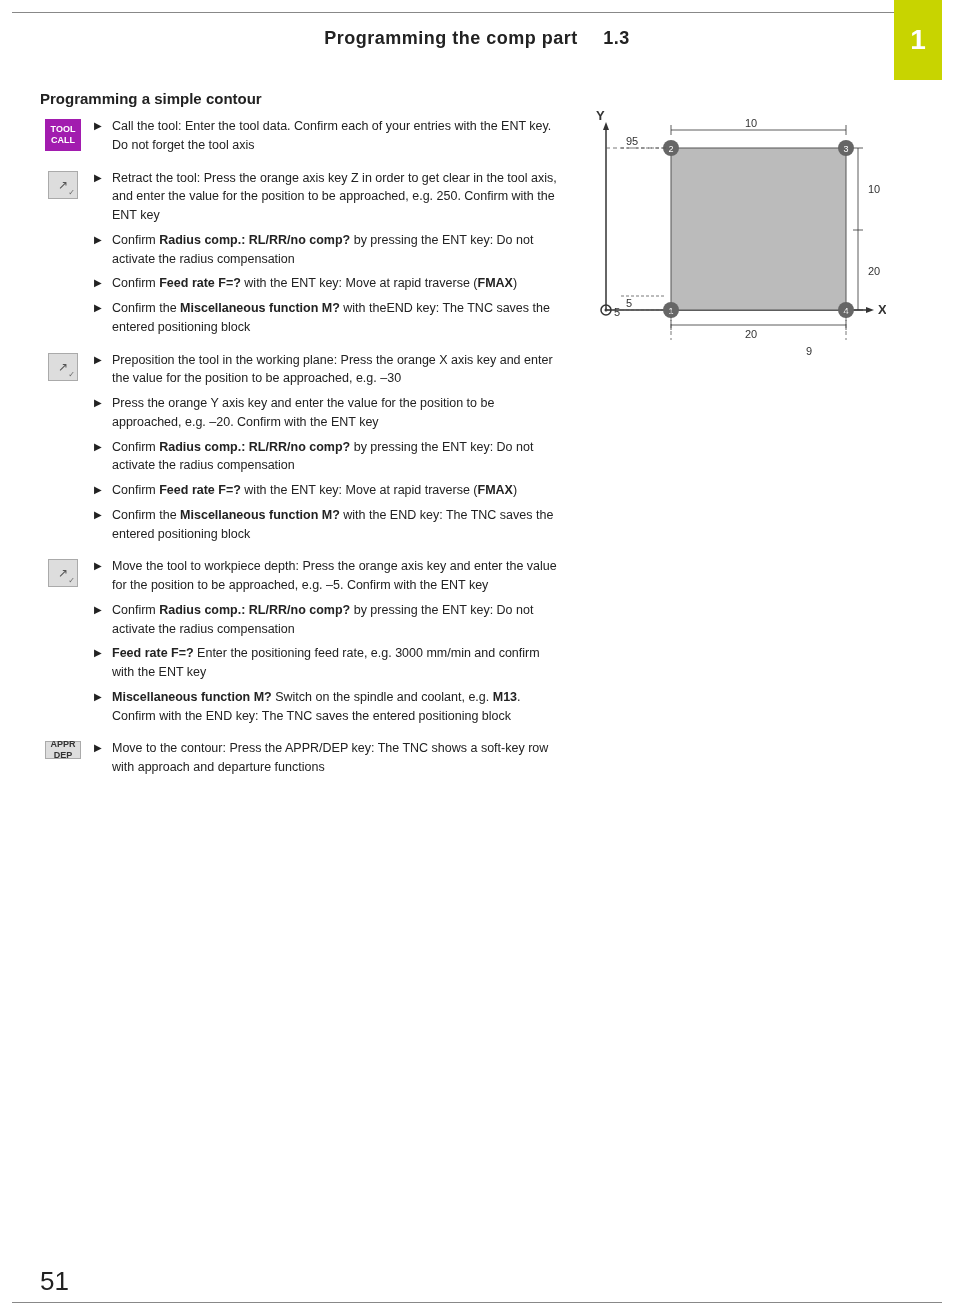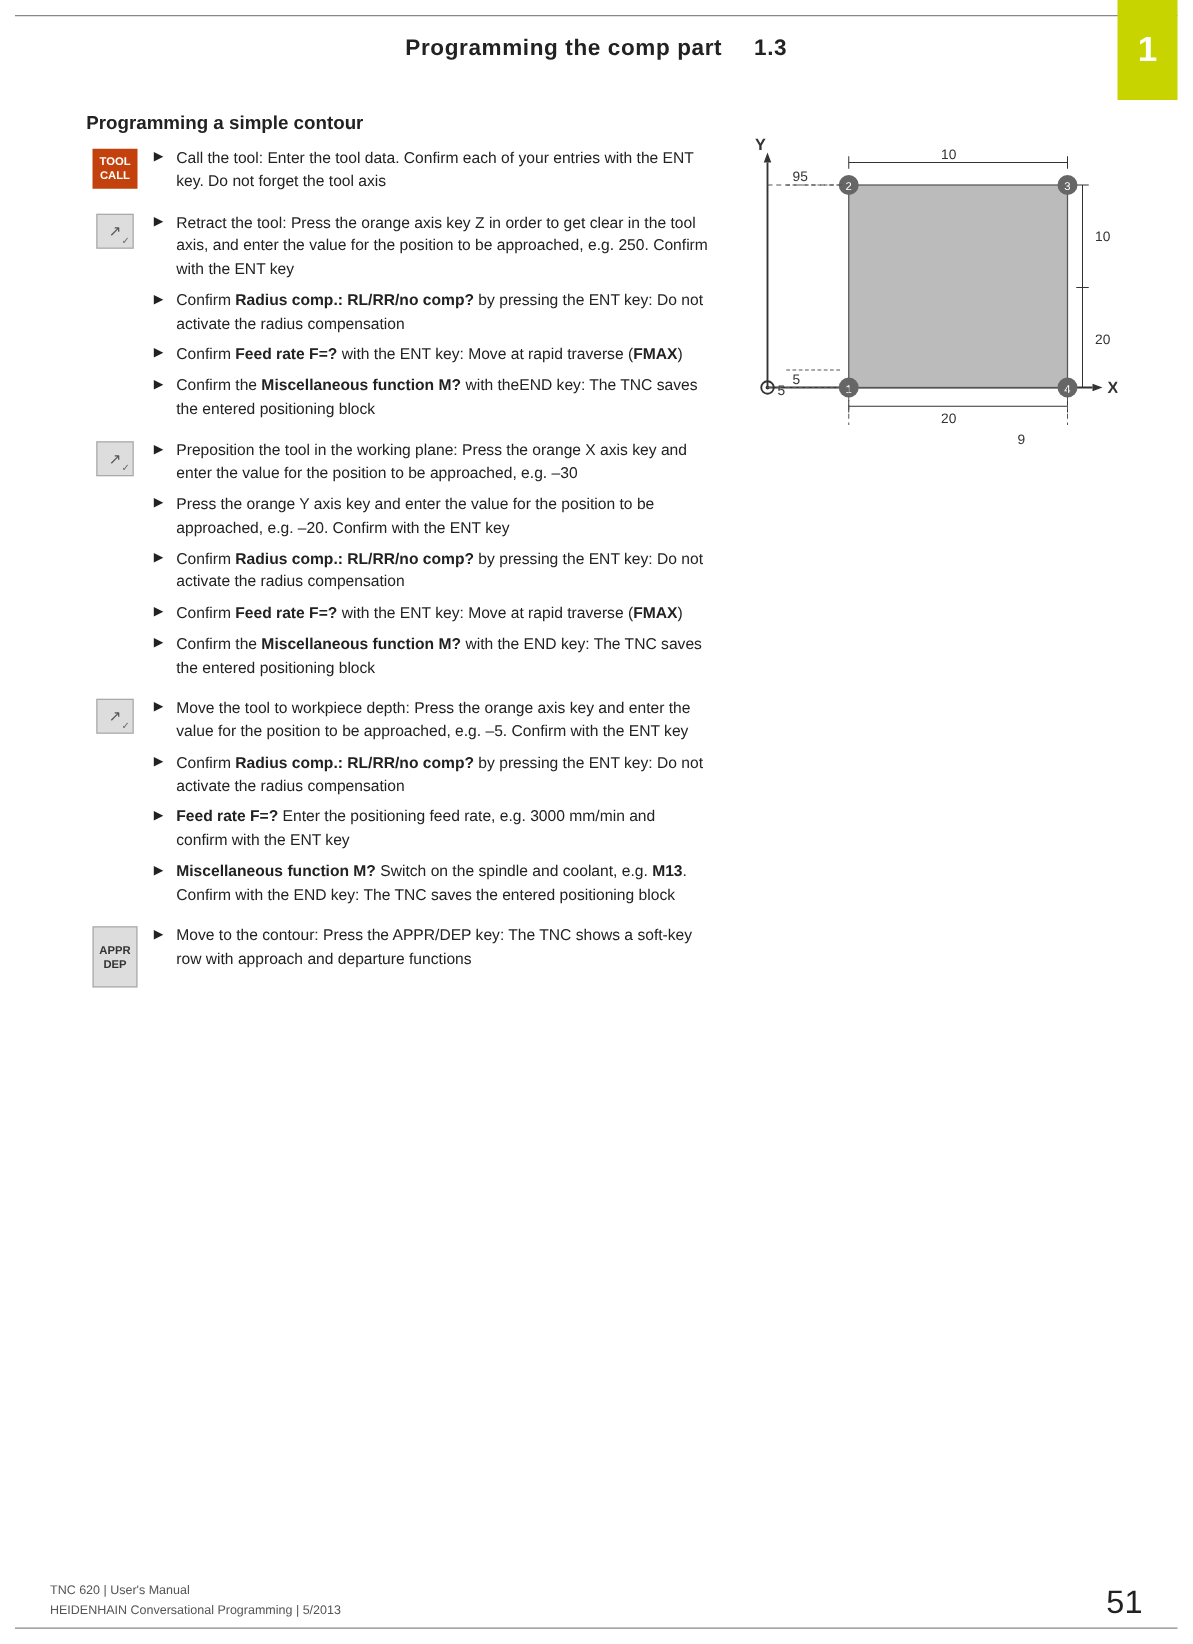--- a/index.html
+++ b/index.html
@@ -55,21 +55,20 @@
       top: 90px;
       left: 40px;
       right: 40px;
       bottom: 50px;
     }
 
     
     .content-columns {
       display: flex;
       gap: 6px;
-      margin-left: 29px;
     }
 
     .left-column {
       flex: 1 1 520px;
       max-width: 520px;
     }
 
     .right-column {
       flex: 0 0 340px;
       padding-top: 10px;
@@ -126,21 +125,21 @@
       color: #222;
     }
 
     .step-text {
       flex: 1;
       line-height: 1.5;
     }
 
     
     .btn-tool-call {
-      background: #c2410c;
+      background: #a21caf;
       color: #fff;
       border: none;
       padding: 3px 5px;
       font-size: 9px;
       font-weight: bold;
       text-align: center;
       line-height: 1.2;
       width: 36px;
       height: 32px;
       display: flex;
@@ -167,21 +166,21 @@
       bottom: 1px;
       right: 2px;
       font-size: 8px;
       color: #666;
     }
 
     .btn-appr-dep {
       background: #ddd;
       border: 1px solid #aaa;
       width: 36px;
-      height: 49px;
+      height: 18px;
       display: flex;
       flex-direction: column;
       align-items: center;
       justify-content: center;
       font-size: 9px;
       font-weight: bold;
       color: #333;
       line-height: 1.2;
     }
 
@@ -411,18 +410,14 @@
 
           <line x1="40" y1="210" x2="40" y2="210" stroke="#555" stroke-width="0.8" stroke-dasharray="4,3"></line>
         </svg>
       </div>
     </div>
 
   </div>
 </div>
 
 <div class="page-footer">
-  <div class="footer-left">
-    <div>TNC 620 | User's Manual</div>
-    <div>HEIDENHAIN Conversational Programming | 5/2013</div>
-  </div>
   <div class="footer-right">51</div>
 </div>
 
 </body></html>

